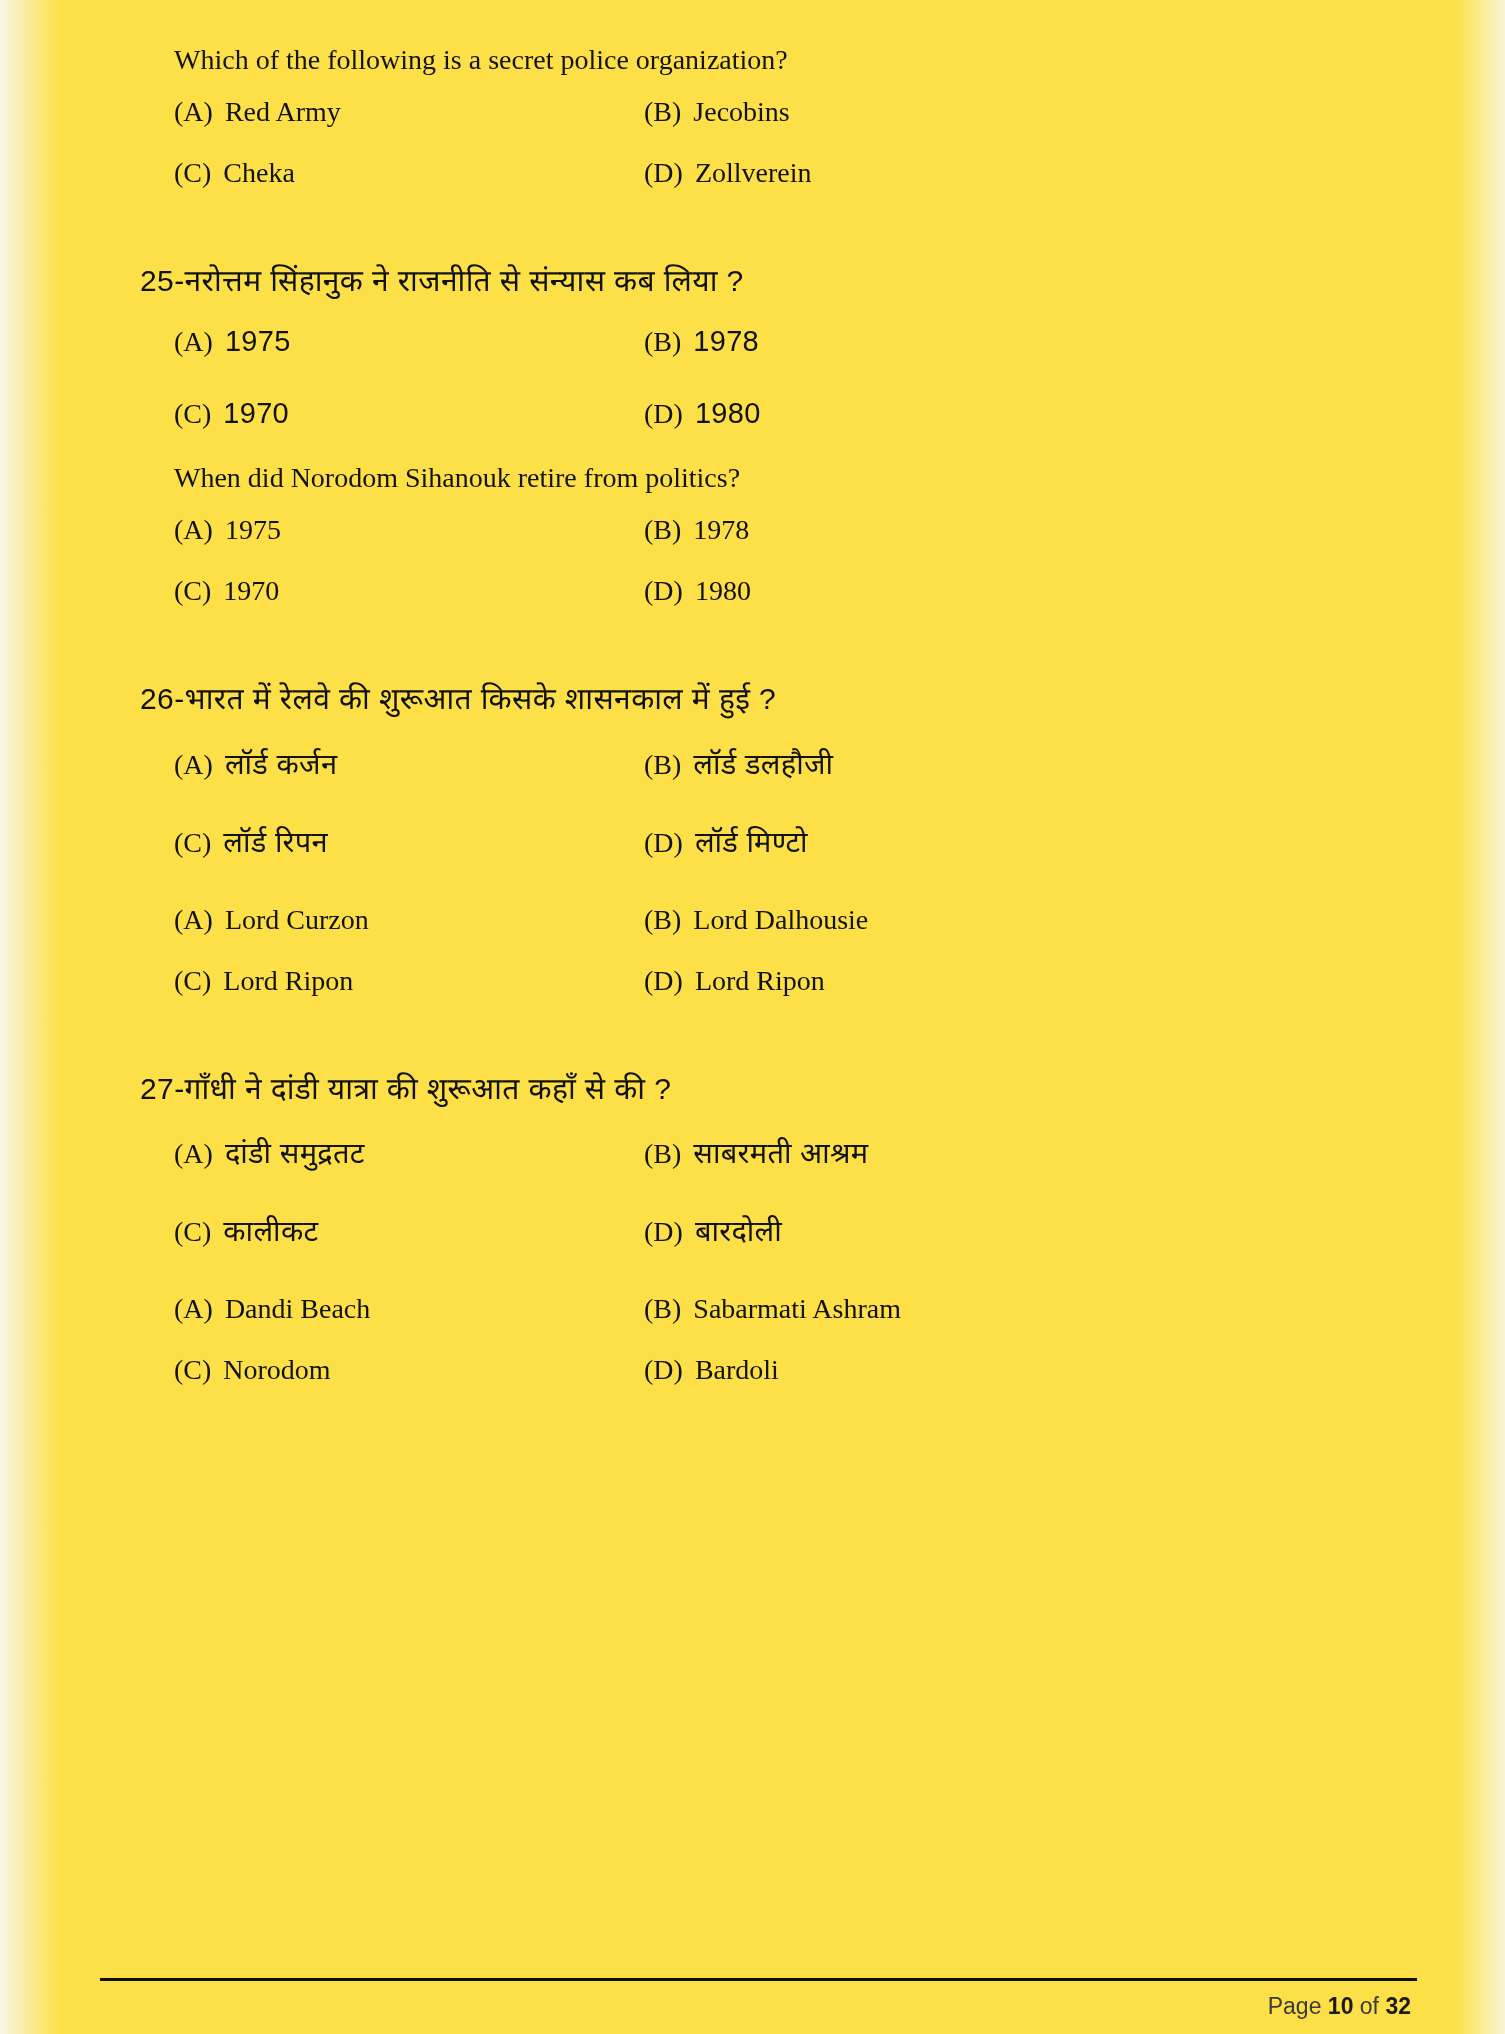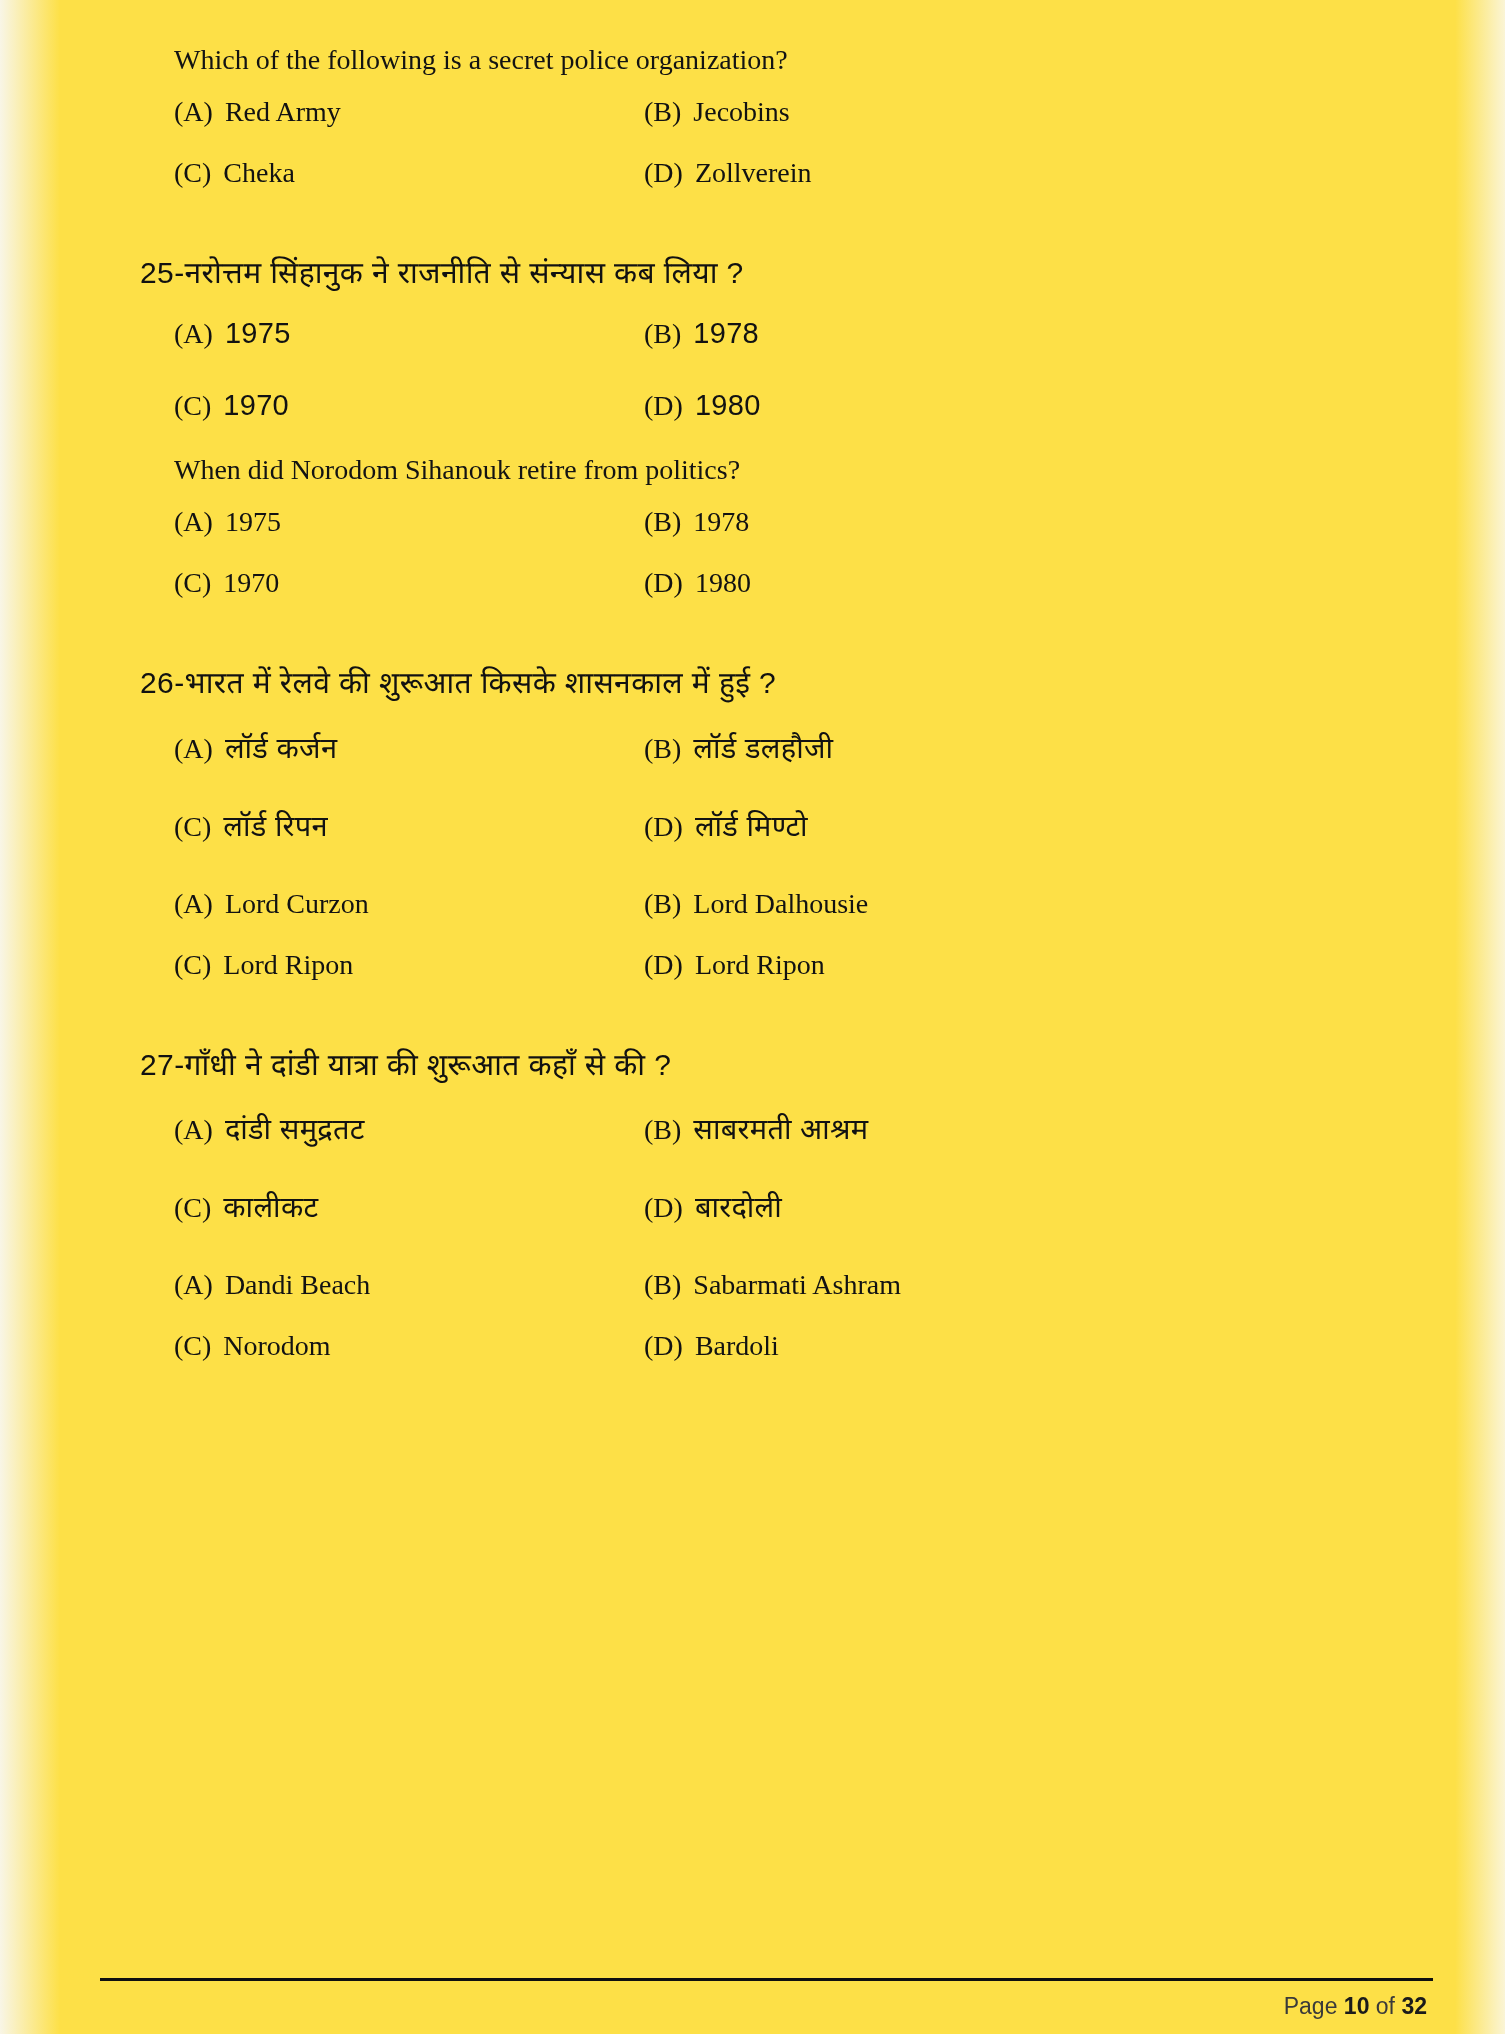--- a/index.html
+++ b/index.html
@@ -47,21 +47,21 @@
   .qblock {
     margin-bottom: 0;
   }
 
   .q-head-hi {
     font-family: "Liberation Sans", "DejaVu Sans", sans-serif;
     font-size: 30px;
     line-height: 1.25;
     letter-spacing: 0.4px;
     color: #111;
-    margin: 4px 0 6px 0;
+    margin: 12px 0 6px 0;
     padding-left: 0px;
   }
 
   .q-head-en {
     font-family: "Liberation Serif", "DejaVu Serif", serif;
     font-size: 28px;
     line-height: 1.3;
     color: #131313;
     margin: 0 0 4px 0;
     padding-left: 34px;
@@ -117,21 +117,21 @@
     font-size: 29px;
     letter-spacing: 0.3px;
   }
   .gap-between-q { height: 46px; }
   .gap-small { height: 10px; }
 
   
   .footer {
     position: absolute;
     left: 100px;
-    right: 72px;
+    right: 88px;
     bottom: 14px;
   }
   .footer-rule {
     width: 100%;
     height: 3px;
     background: #0f0f0f;
     margin-bottom: 12px;
   }
   .footer-text {
     text-align: right;

